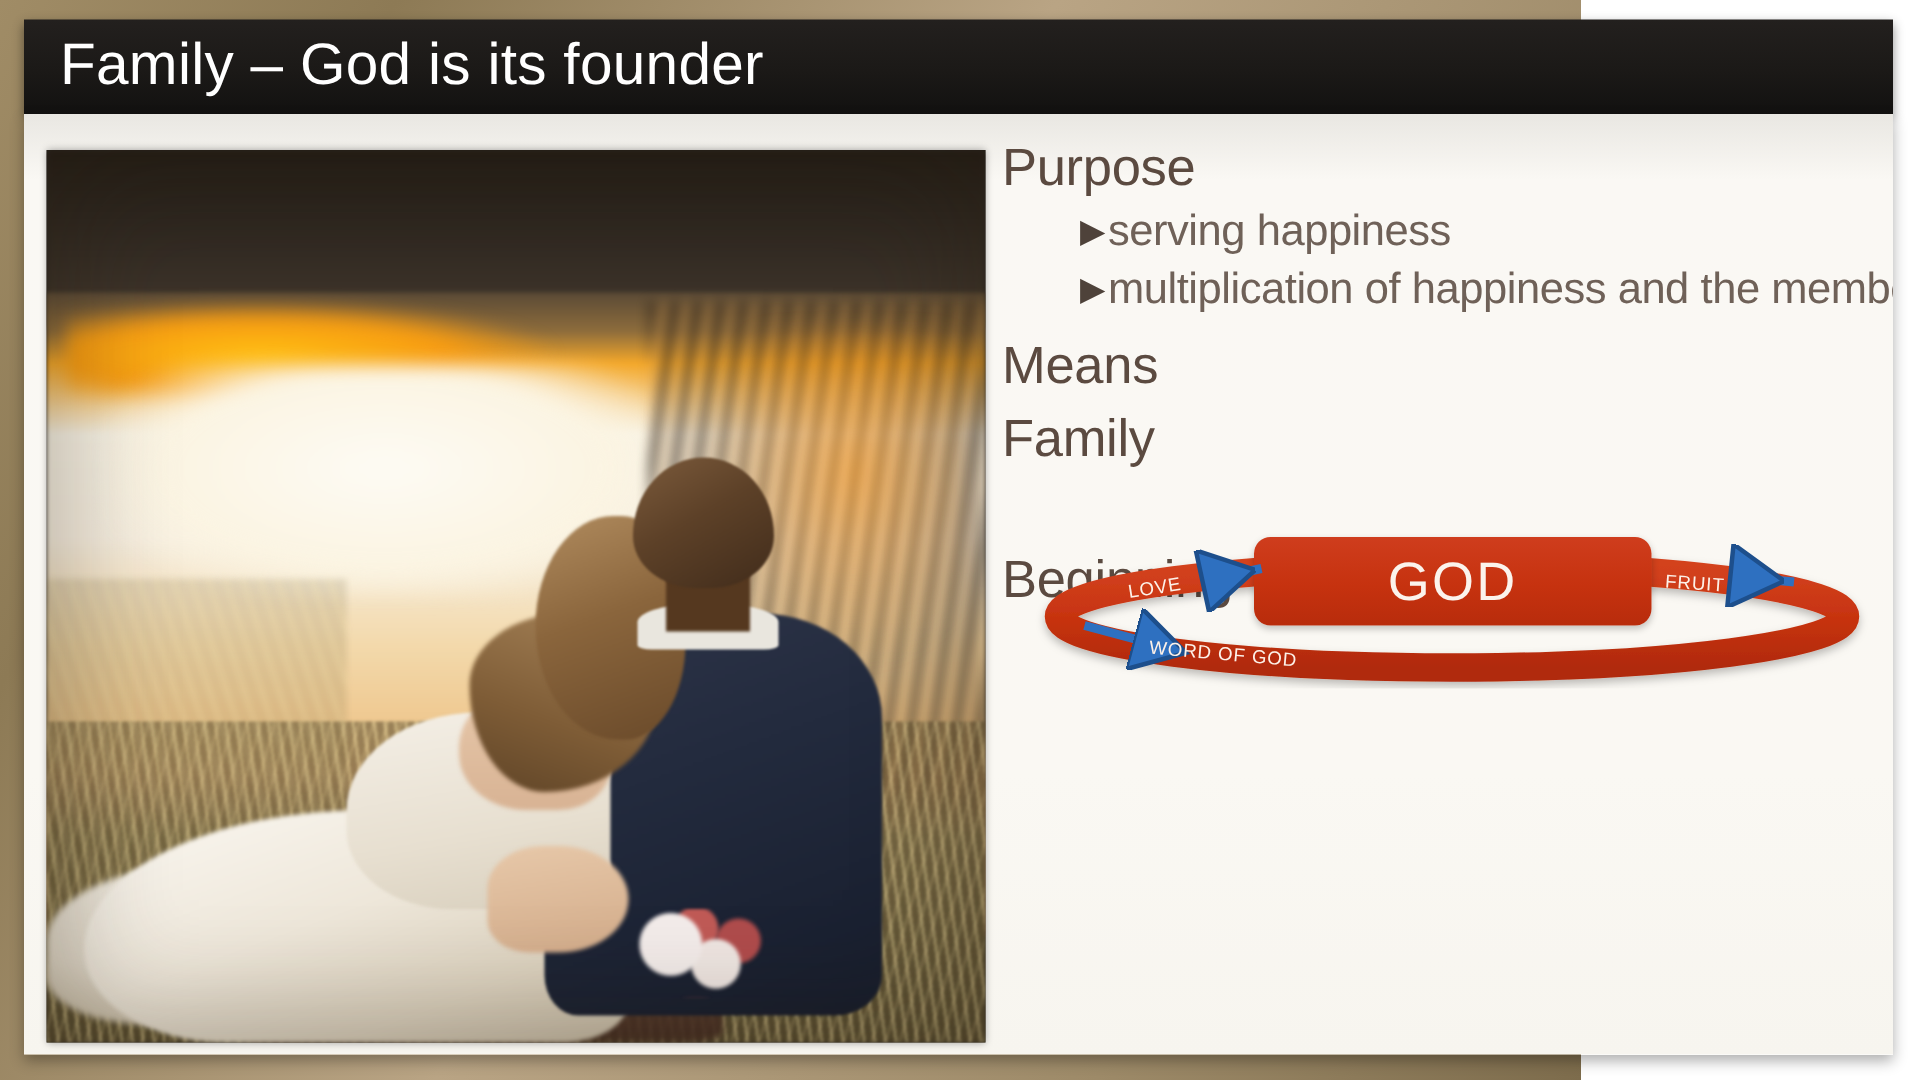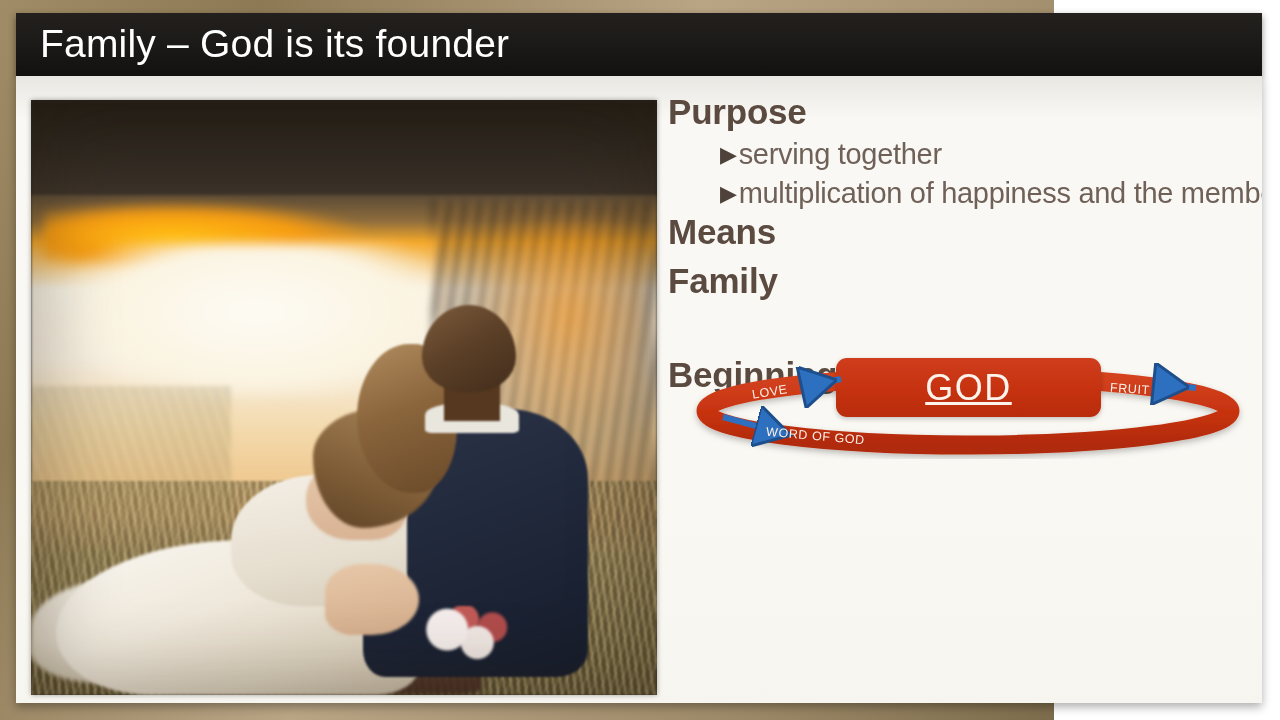--- a/index.html
+++ b/index.html
@@ -225,21 +225,21 @@
 
   
   #text-col {
     position: absolute;
     left: 652px; top: 16px;
     width: 590px;
   }
   .heading {
     color: #5b4a40;
     font-size: 35px;
-    font-weight: 700;
+    font-weight: 400;
     line-height: 1.12;
     letter-spacing: -0.2px;
     margin: 0;
     font-family: "Liberation Sans", sans-serif;
   }
   .bullet {
     color: #6f6158;
     font-size: 29px;
     font-weight: 400;
     line-height: 1.13;
@@ -251,21 +251,21 @@
   .bullet .marker {
     display: inline-block;
     color: #4e423a;
     font-size: 22px;
     vertical-align: 2px;
     margin-right: 2px;
   }
   #h-purpose  { margin-top: 0px; }
   #b-serving  { margin-top: 7px; }
   #b-multi    { margin-top: 6px; }
-  #h-means    { margin-top: 2px; }
+  #h-means    { margin-top: 14px; }
   #b-love     { margin-top: 7px; }
   #h-source   { margin-top: 10px; }
   #h-beginning{ margin-top: 55px; }
 
   
   #diagram {
     position: absolute;
     left: 688px; top: 363px;
     width: 560px; height: 96px;
     pointer-events: none;
@@ -282,21 +282,20 @@
     display: flex;
     align-items: center;
     justify-content: center;
   }
   #god-label {
     color: #fbf3ec;
     font-size: 36px;
     font-weight: 400;
     letter-spacing: 1.5px;
     font-family: "Liberation Sans", sans-serif;
-    text-decoration: underline;
   }
 
   .ring-label {
     position: absolute;
     color: #fdf1e8;
     font-size: 12.5px;
     font-weight: 400;
     letter-spacing: 0.6px;
     white-space: nowrap;
     font-family: "Liberation Sans", sans-serif;
@@ -341,21 +340,21 @@
         <div class="ph-layer" id="bride-arm"></div>
         <div class="ph-layer" id="bouquet"></div>
       </div>
       <div class="ph-layer" id="ph-vignette"></div>
     </div>
 
     <div id="text-col">
       <div class="heading" id="h-purpose">Purpose</div>
 
       <div class="bullet" id="b-serving">
-        <span class="marker">▶</span><span>serving together</span>
+        <span class="marker">▶</span><span>serving happiness</span>
       </div>
 
       <div class="bullet" id="b-multi">
         <span class="marker">▶</span><span>multiplication of happiness and the members</span>
       </div>
 
       <div class="heading" id="h-means">Means</div>
 
 
       <div class="heading" id="h-source">Family</div>

